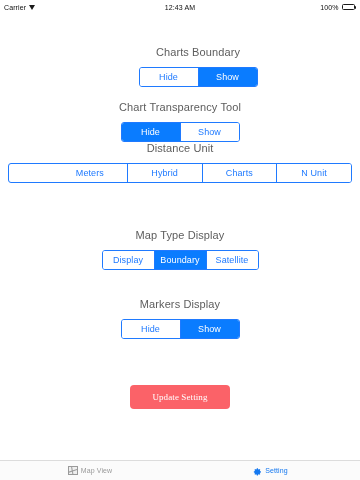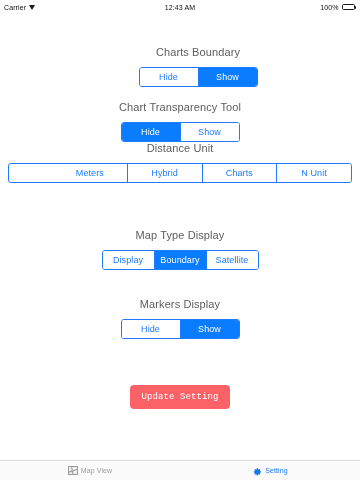--- a/index.html
+++ b/index.html
@@ -139,21 +139,21 @@
     justify-content: center;
   }
   .update-btn {
     width: 100px;
     height: 24px;
     background: #fb6268;
     border: none;
     border-radius: 4px;
     color: #ffffff;
     font-size: 9px;
-    font-family: Liberation Mono, monospace;
+    font-family: Liberation Serif, serif;
     display: flex;
     align-items: center;
     justify-content: center;
     letter-spacing: 0.1px;
     padding: 0;
   }
 
   
   .tabbar {
     position: absolute;

